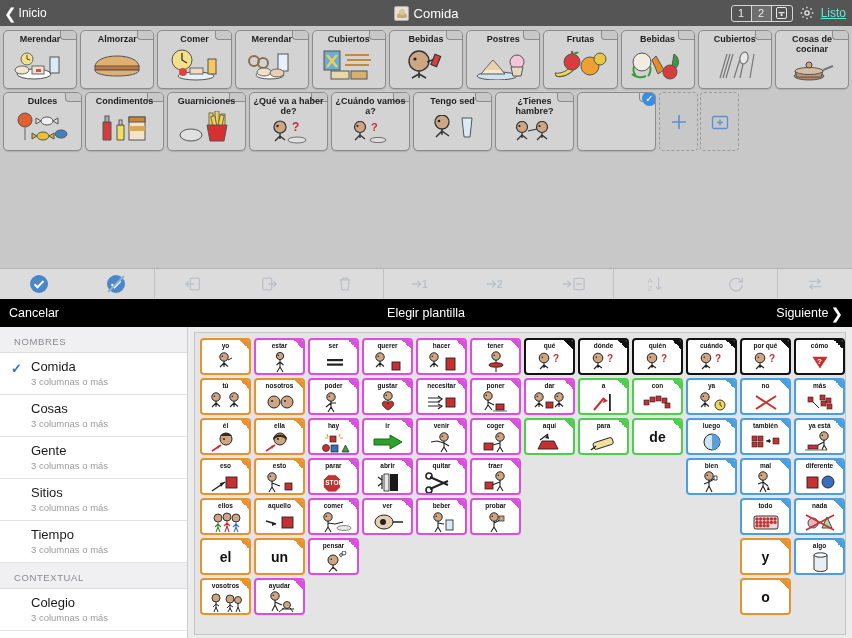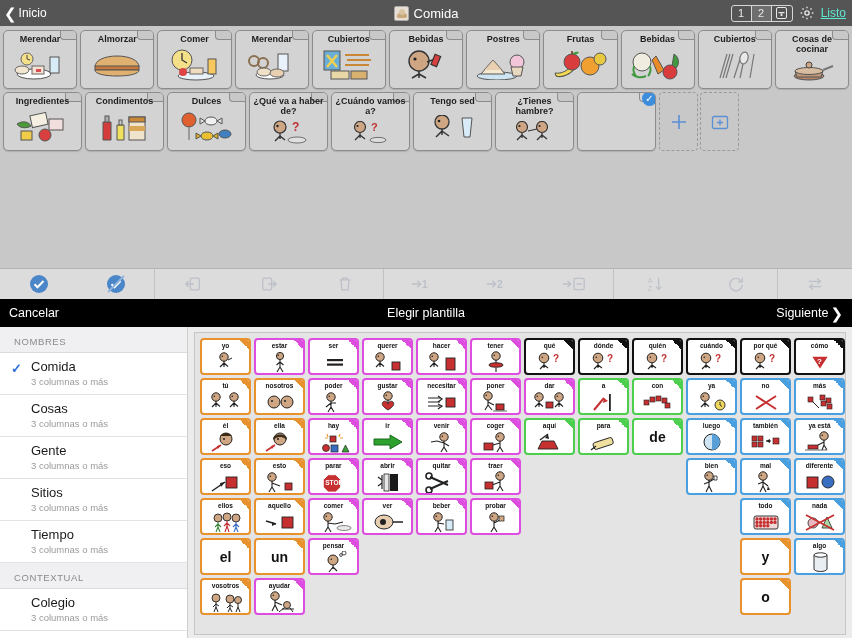--- a/index.html
+++ b/index.html
@@ -345,56 +345,60 @@
             <ellipse cx="22" cy="12" rx="14" ry="3.5" fill="#d8bca0" stroke="#555" stroke-width="1"></ellipse>
             <path d="M36 11l10-4" stroke="#777" stroke-width="2"></path>
             <circle cx="22" cy="6" r="3" fill="#cfa683" stroke="#444" stroke-width="1"></circle>
           </svg>
       </div>
     </div>
   </div>
 
   <div class="row">
     <div class="cell">
-      <div class="lbl">Ingredientes</div>
+      <div class="lbl">Dulces</div>
       <div class="art">
         <svg width="56" height="30" viewBox="0 0 56 30">
-            <rect x="16" y="2" width="16" height="12" fill="#f4efe0" stroke="#555" stroke-width="1" transform="rotate(-12 24 8)"></rect>
-            <rect x="34" y="7" width="14" height="11" fill="#f2dede" stroke="#555" stroke-width="1"></rect>
-            <path d="M2 12c6-4 12-2 14 2-5 3-12 2-14-2z" fill="#4a9a3a" stroke="#555" stroke-width="1"></path>
-            <rect x="6" y="19" width="11" height="9" fill="#f0cc48" stroke="#555" stroke-width="1"></rect>
-            <circle cx="30" cy="23" r="6" fill="#d84040" stroke="#555" stroke-width="1"></circle>
+            <circle cx="10" cy="8" r="7" fill="#e06030" stroke="#555" stroke-width="1"></circle>
+            <path d="M10 15v13" stroke="#888" stroke-width="1.5"></path>
+            <ellipse cx="32" cy="9" rx="6" ry="4" fill="#f0f0f0" stroke="#555" stroke-width="1"></ellipse>
+            <path d="M26 9l-5-3v6zM38 9l5-3v6z" fill="#e0e0e0" stroke="#555" stroke-width="1"></path>
+            <ellipse cx="28" cy="24" rx="6" ry="4" fill="#e8c030" stroke="#555" stroke-width="1"></ellipse>
+            <path d="M22 24l-5-3v6zM34 24l5-3v6z" fill="#d8b020" stroke="#555" stroke-width="1"></path>
+            <ellipse cx="46" cy="22" rx="6" ry="4" fill="#4080c0" stroke="#555" stroke-width="1"></ellipse>
           </svg>
       </div>
     </div>
     <div class="cell">
       <div class="lbl">Condimentos</div>
       <div class="art">
         <svg width="56" height="30" viewBox="0 0 56 30">
             <path d="M6 10h8v18H6z" fill="#d43c3c" stroke="#555" stroke-width="1"></path>
             <rect x="8" y="4" width="4" height="6" fill="#aaa" stroke="#555" stroke-width="1"></rect>
             <path d="M20 13h7v15h-7z" fill="#f0e060" stroke="#555" stroke-width="1"></path>
             <rect x="22" y="8" width="3" height="5" fill="#ccc" stroke="#555" stroke-width="1"></rect>
             <rect x="32" y="5" width="16" height="23" fill="#f0e4cc" stroke="#555" stroke-width="1"></rect>
             <rect x="32" y="5" width="16" height="5" fill="#c88838" stroke="#555" stroke-width="1"></rect>
             <rect x="32" y="14" width="16" height="5" fill="#d8a858"></rect>
           </svg>
       </div>
     </div>
     <div class="cell">
-      <div class="lbl">Dulces</div>
-      <div class="art">
-        <svg width="56" height="30" viewBox="0 0 56 30">
-            <circle cx="10" cy="8" r="7" fill="#e06030" stroke="#555" stroke-width="1"></circle>
-            <path d="M10 15v13" stroke="#888" stroke-width="1.5"></path>
-            <ellipse cx="32" cy="9" rx="6" ry="4" fill="#f0f0f0" stroke="#555" stroke-width="1"></ellipse>
-            <path d="M26 9l-5-3v6zM38 9l5-3v6z" fill="#e0e0e0" stroke="#555" stroke-width="1"></path>
-            <ellipse cx="28" cy="24" rx="6" ry="4" fill="#e8c030" stroke="#555" stroke-width="1"></ellipse>
-            <path d="M22 24l-5-3v6zM34 24l5-3v6z" fill="#d8b020" stroke="#555" stroke-width="1"></path>
-            <ellipse cx="46" cy="22" rx="6" ry="4" fill="#4080c0" stroke="#555" stroke-width="1"></ellipse>
+      <div class="lbl">Guarniciones</div>
+      <div class="art">
+        <svg width="56" height="32" viewBox="0 0 56 32">
+            <ellipse cx="12" cy="24" rx="11" ry="6" fill="#e0e0e0" stroke="#555" stroke-width="1"></ellipse>
+            <g fill="#f0d050" stroke="#555" stroke-width="0.8">
+              <rect x="30" y="2" width="4" height="14"></rect>
+              <rect x="36" y="0" width="4" height="16"></rect>
+              <rect x="42" y="3" width="4" height="13"></rect>
+              <rect x="33" y="5" width="4" height="12" transform="rotate(-12 35 11)"></rect>
+              <rect x="40" y="4" width="4" height="12" transform="rotate(12 42 10)"></rect>
+            </g>
+            <path d="M28 14h20l-3 16H31z" fill="#d83030" stroke="#555" stroke-width="1"></path>
           </svg>
       </div>
     </div>
     <div class="cell">
       <div class="lbl">¿Qué va a haber de?</div>
       <div class="art">
         <svg width="50" height="24" viewBox="0 0 50 24">
             <circle cx="16" cy="7" r="6" fill="#cfa683" stroke="#333" stroke-width="1.2"></circle>
             <circle cx="13.5" cy="6" r="1.2" fill="#222"></circle>
             <path d="M16 13v6M16 16l-5 5M16 16l5 4" stroke="#333" stroke-width="1.4" fill="none"></path>

